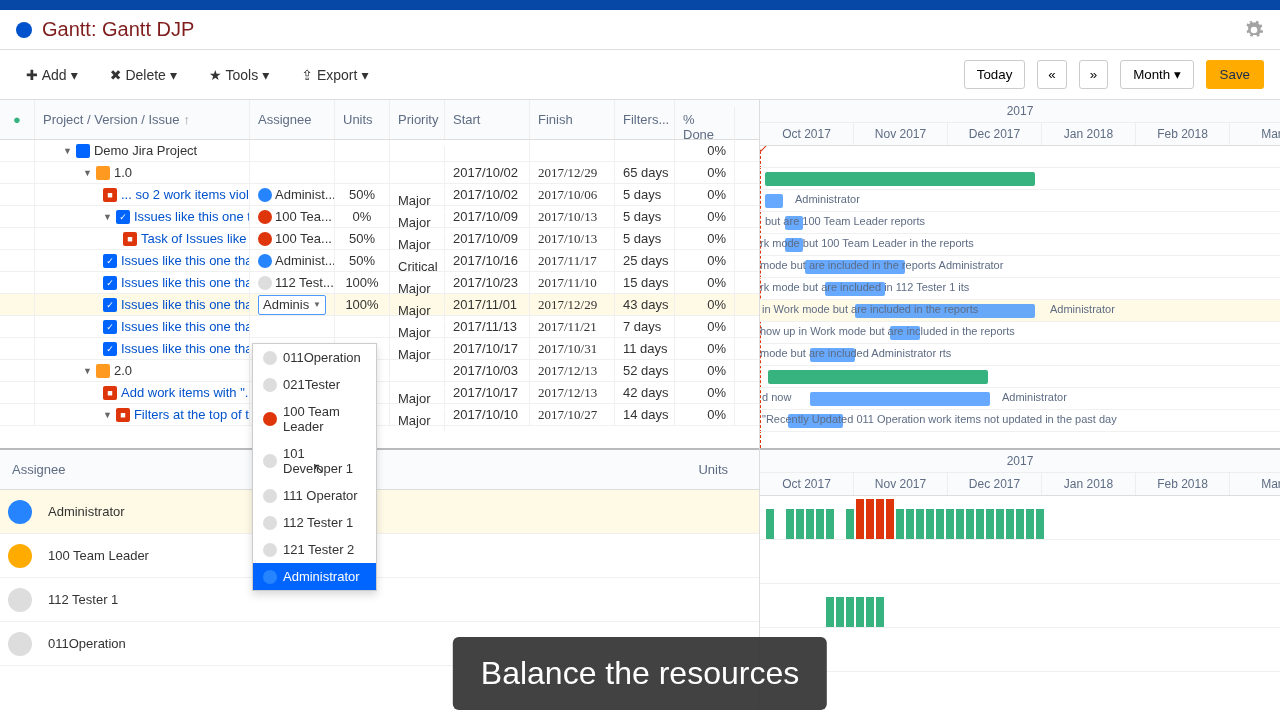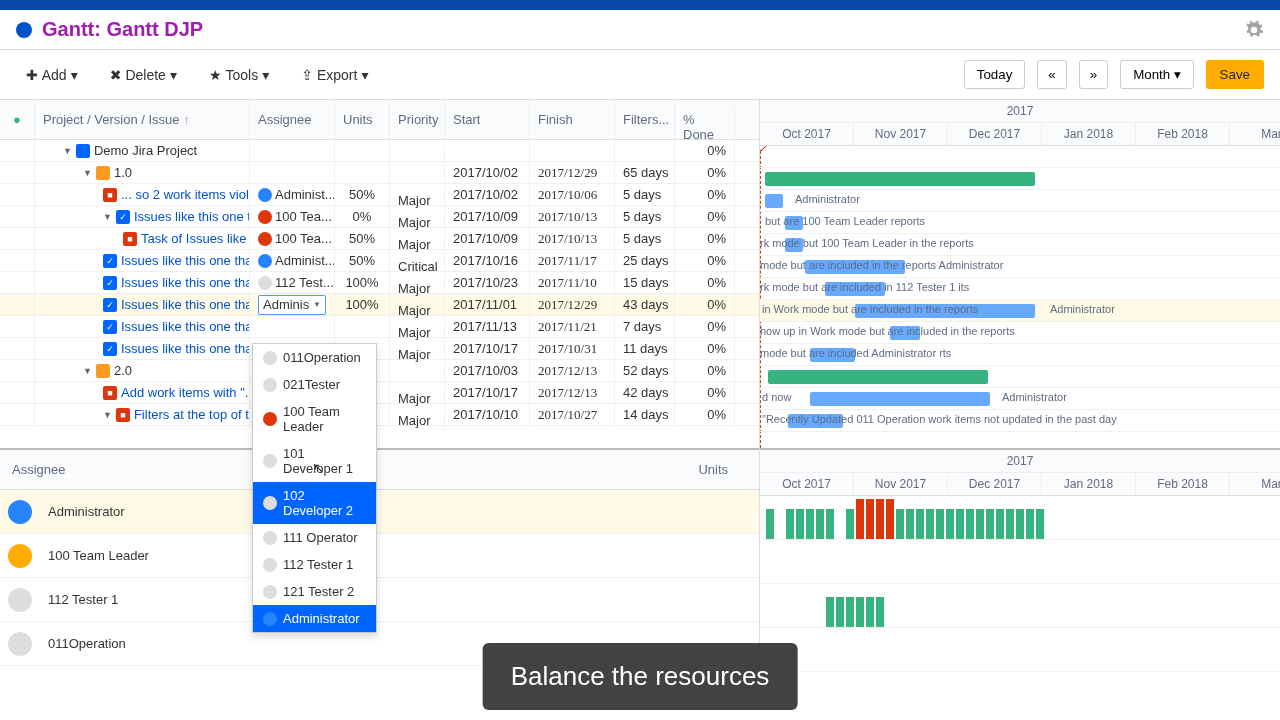--- a/index.html
+++ b/index.html
@@ -2,21 +2,21 @@
 <html><head>
 <meta charset="utf-8">
 <style>
 * { margin: 0; padding: 0; box-sizing: border-box; font-family: -apple-system, BlinkMacSystemFont, "Segoe UI", Arial, sans-serif; }
 body { background: #fff; font-size: 13px; color: #333; width: 1280px; height: 720px; overflow: hidden; position: relative; }
 
 .topnav { height: 10px; background: #0747a6; }
 
 .header { display: flex; align-items: center; padding: 8px 16px; border-bottom: 1px solid #ddd; }
 .header .gear-icon { width: 16px; height: 16px; background: #0052cc; border-radius: 50%; margin-right: 10px; }
-.header h1 { font-size: 20px; font-weight: 700; color: #a21caf; }
+.header h1 { font-size: 20px; font-weight: 400; color: #7f1d1d; }
 .header .spacer { flex: 1; }
 .header .settings-icon { width: 20px; height: 20px; color: #666; }
 
 .toolbar { display: flex; align-items: center; padding: 10px 16px; border-bottom: 1px solid #ddd; gap: 12px; }
 .toolbar .btn { display: flex; align-items: center; gap: 4px; padding: 6px 10px; border: none; background: transparent; cursor: pointer; font-size: 14px; color: #333; }
 .toolbar .spacer { flex: 1; }
 .toolbar .btn-outline { border: 1px solid #ccc; border-radius: 3px; padding: 6px 12px; background: #fff; }
 .toolbar .icon-btn { border: 1px solid #ccc; padding: 6px 10px; border-radius: 3px; background: #fff; }
 .toolbar .save-btn { background: #ffab00; color: #172b4d; border: none; border-radius: 3px; padding: 7px 14px; font-weight: 500; }
 
@@ -104,21 +104,21 @@
 .lower-avatar.adm { background: #2684ff; }
 .lower-avatar.lead { background: #ffab00; }
 
 .util-head { display: flex; flex-direction: column; border-bottom: 1px solid #ddd; background: #fafbfc; }
 .util-body { flex: 1; position: relative; }
 .util-body .urow { height: 44px; border-bottom: 1px solid #f0f0f0; position: relative; display:flex; align-items:flex-end; padding-left: 5px; }
 .ubar { width: 8px; margin: 0 1px; }
 .ubar.g { background: #36b37e; }
 .ubar.r { background: #de350b; }
 
-.tooltip { position: absolute; bottom: 10px; left: 50%; transform: translateX(-50%); background: rgba(50,50,50,0.92); color: #fff; padding: 18px 28px; border-radius: 6px; font-size: 26px; font-weight: 300; z-index: 200; }
+.tooltip { position: absolute; bottom: 10px; left: 50%; transform: translateX(-50%); background: rgba(50,50,50,0.92); color: #fff; padding: 18px 28px; border-radius: 6px; font-size: 32px; font-weight: 300; z-index: 200; }
 
 .cursor { position: absolute; z-index: 150; left: 313px; top: 460px; font-size: 14px; pointer-events:none; }
 </style>
 </head>
 <body>
 
 <div class="topnav"></div>
 
 <div class="header">
   <div class="gear-icon"></div>
@@ -547,24 +547,20 @@
       <span>021Tester</span>
     </div>
     <div class="dd-item">
       <div class="avatar lead"></div>
       <span>100 Team Leader</span>
     </div>
     <div class="dd-item">
       <div class="avatar sm"></div>
       <span>101 Developer 1</span>
     </div>
-    <div class="dd-item hover">
-      <div class="avatar sm"></div>
-      <span>102 Developer 2</span>
-    </div>
     <div class="dd-item">
       <div class="avatar sm"></div>
       <span>111 Operator</span>
     </div>
     <div class="dd-item">
       <div class="avatar sm"></div>
       <span>112 Tester 1</span>
     </div>
     <div class="dd-item">
       <div class="avatar sm"></div>

